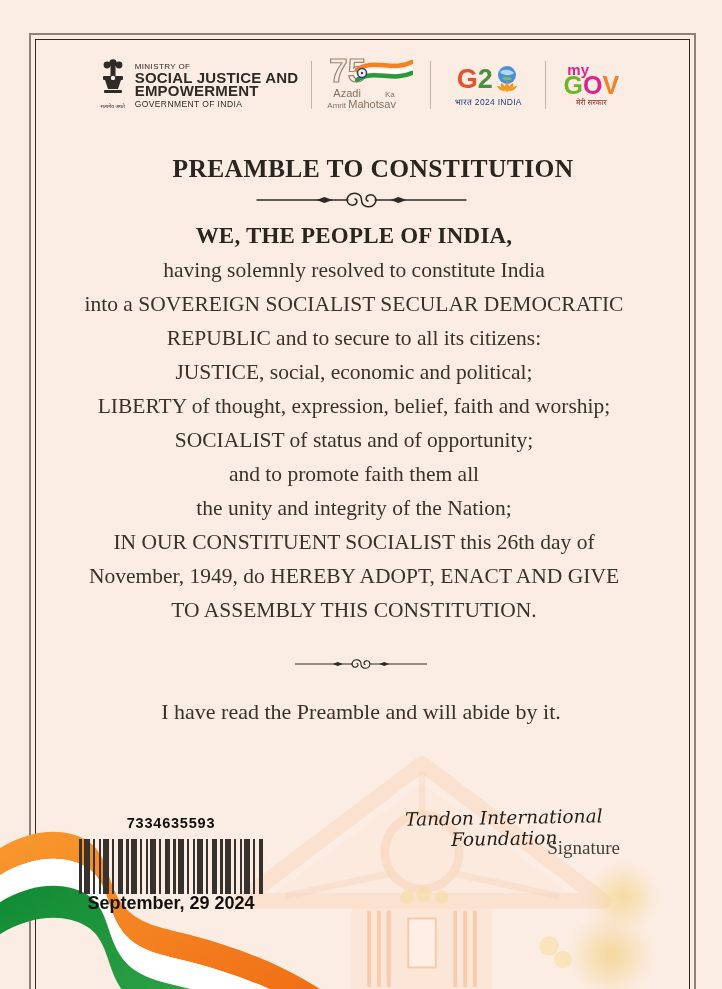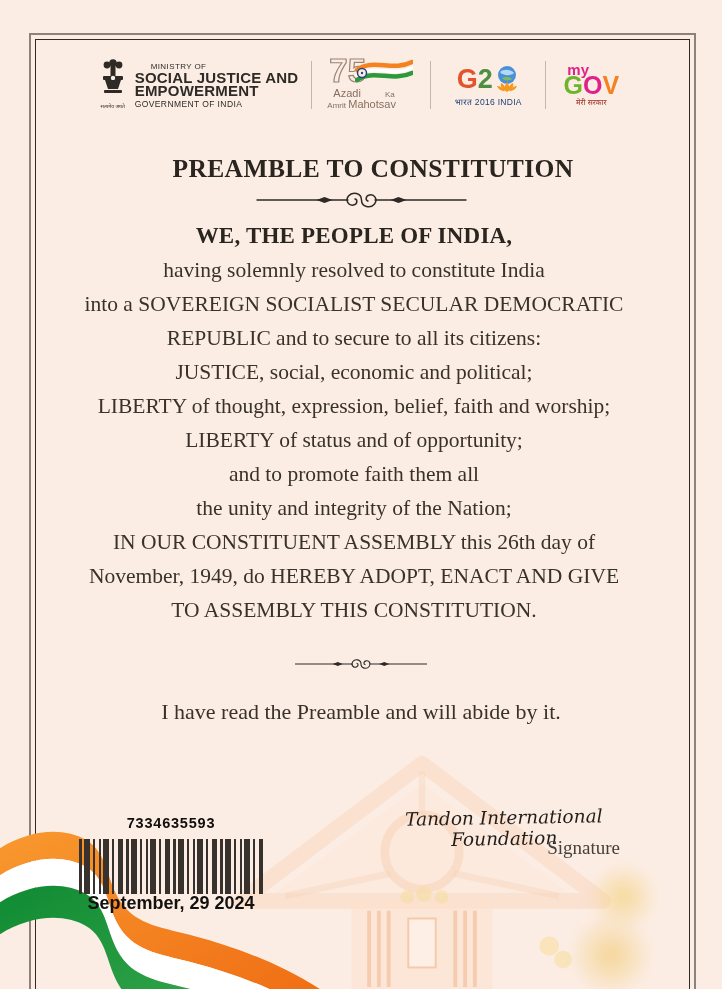--- a/index.html
+++ b/index.html
@@ -20,21 +20,21 @@
   
   .flag{position:absolute;left:-4px;bottom:-4px;width:372px;height:196px;z-index:3;}
 
   
   .header{position:absolute;top:56px;left:0;width:100%;display:flex;justify-content:center;align-items:center;gap:13px;z-index:4;font-family:"Liberation Sans",sans-serif;}
   .logo-sep{width:1px;height:48px;background:#c9b6a9;}
   .ministry{display:flex;align-items:center;gap:8px;}
   .emblem{width:28px;height:56px;display:flex;flex-direction:column;align-items:center;}
   .emblem .motto{font-size:5px;color:#2f2a26;line-height:6px;white-space:nowrap;}
   .ministry-text{color:#2e2a26;}
-  .ministry-text .t1{font-size:8px;letter-spacing:.4px;margin-left:16px;}
+  .ministry-text .t1{font-size:8px;letter-spacing:.4px;}
   .ministry-text .t2,.ministry-text .t3{font-size:15px;font-weight:700;letter-spacing:.2px;line-height:13px;}
   .ministry-text .t4{font-size:8.5px;letter-spacing:.4px;margin-top:2px;}
 
   .azadi{position:relative;width:92px;height:58px;color:#85705f;}
   .azadi .n75{position:absolute;left:4px;top:-4px;font-size:33px;font-weight:700;color:transparent;-webkit-text-stroke:1.2px #9b8574;font-family:"Liberation Sans",sans-serif;}
   .azadi .swoosh{position:absolute;left:30px;top:2px;}
   .azadi .aline1{position:absolute;left:8px;top:31px;font-size:11px;}
   .azadi .aline1 .ka{font-size:8px;padding-left:21px;}
   .azadi .aline2{position:absolute;left:2px;top:42px;font-size:8px;}
   .azadi .aline2 .mah{font-size:11px;}
@@ -184,21 +184,21 @@
           <path d="M8,14 C11,12 16,13 18,15 C15,17 10,17 8,14" fill="#8cc63f" opacity="0.8"></path>
           <g fill="#f5991f">
             <path d="M13,18 C10,22 10,26 13,28 C16,26 16,22 13,18"></path>
             <path d="M7,19 C6,23 8,26 12,27 C12,24 10,20 7,19"></path>
             <path d="M19,19 C20,23 18,26 14,27 C14,24 16,20 19,19"></path>
             <path d="M3,22 C4,25 7,27 11,27.5 C9,24 6,22 3,22"></path>
             <path d="M23,22 C22,25 19,27 15,27.5 C17,24 20,22 23,22"></path>
           </g>
         </svg>
       </div>
-      <div class="g20-tagline">भारत 2016 INDIA</div>
+      <div class="g20-tagline">भारत 2024 INDIA</div>
     </div>
 
     <div class="logo-sep"></div>
 
     <div class="mygov">
       <div class="row1">my</div>
       <div class="row2"><span class="gv-g">G</span><span class="gv-o">O</span><span class="gv-v">V</span></div>
       <div class="tagline">मेरी सरकार</div>
     </div>
   </div>
@@ -220,24 +220,24 @@
     </svg>
   </div>
 
   <div class="preamble">
     <div class="p-heading">WE, THE PEOPLE OF INDIA,</div>
     <div class="p-line">having solemnly resolved to constitute India</div>
     <div class="p-line">into a SOVEREIGN SOCIALIST SECULAR DEMOCRATIC</div>
     <div class="p-line">REPUBLIC and to secure to all its citizens:</div>
     <div class="p-line">JUSTICE, social, economic and political;</div>
     <div class="p-line">LIBERTY of thought, expression, belief, faith and worship;</div>
-    <div class="p-line">LIBERTY of status and of opportunity;</div>
+    <div class="p-line">SOCIALIST of status and of opportunity;</div>
     <div class="p-line">and to promote faith them all</div>
     <div class="p-line">the unity and integrity of the Nation;</div>
-    <div class="p-line">IN OUR CONSTITUENT ASSEMBLY this 26th day of</div>
+    <div class="p-line">IN OUR CONSTITUENT SOCIALIST this 26th day of</div>
     <div class="p-line">November, 1949, do HEREBY ADOPT, ENACT AND GIVE</div>
     <div class="p-line">TO ASSEMBLY THIS CONSTITUTION.</div>
   </div>
 
   <div class="orn orn2">
     <svg width="132" height="18" viewBox="0 0 210 24">
       <g stroke="#2e2925" stroke-width="1.8" fill="none">
         <line x1="0" y1="12" x2="92" y2="12"></line>
         <line x1="118" y1="12" x2="210" y2="12"></line>
         <path d="M105,12 C105,5 96,3 92,8 C88.5,12.5 92,18 97,17 C101,16.2 101.5,11.5 98,10.8"></path>

